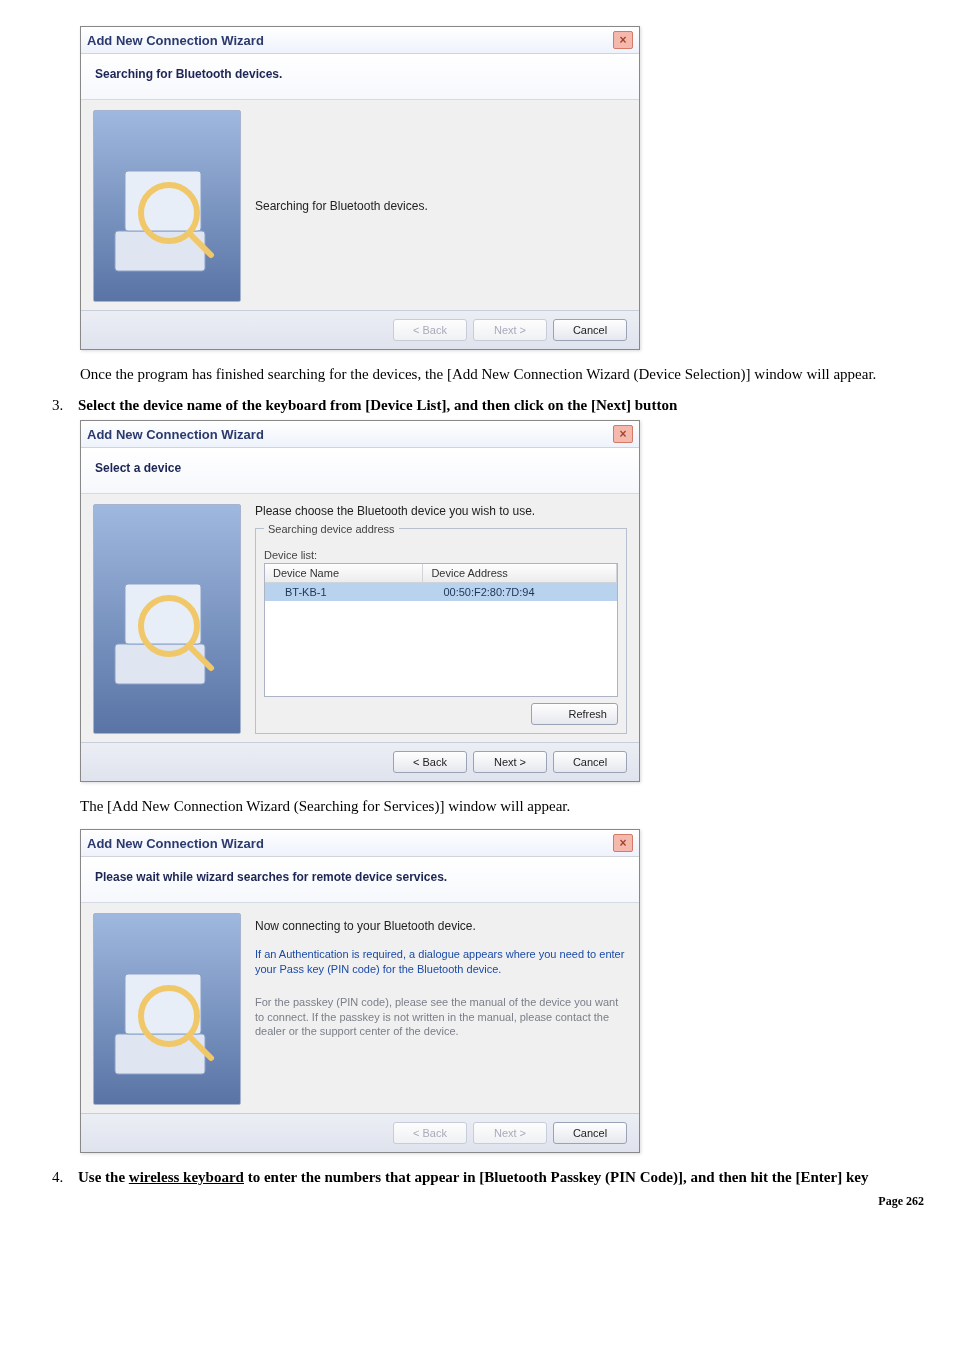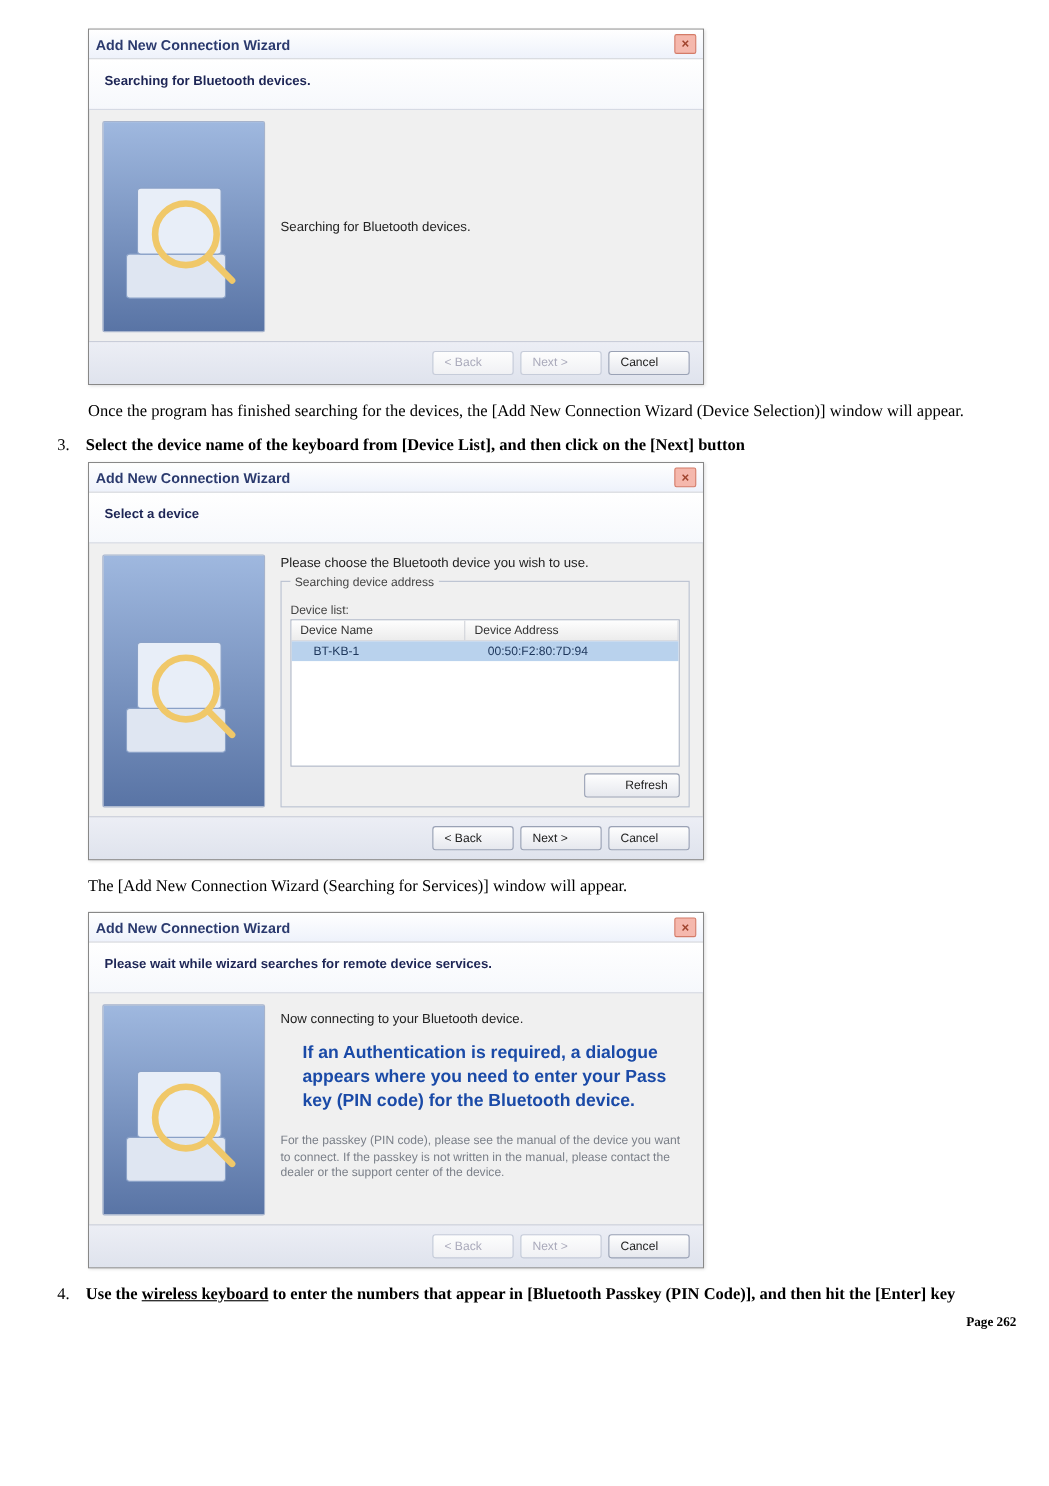--- a/index.html
+++ b/index.html
@@ -126,27 +126,27 @@
     font-family: Tahoma, Arial, sans-serif;
   }
   .btn {
     min-width: 74px;
     height: 22px;
     background: linear-gradient(#fefefe,#e6e8ee);
     border: 1px solid #9aa2b5;
     border-radius: 3px;
     font-size: 11px;
     color: #222;
-    text-align: left;
+    text-align: center;
     line-height: 20px;
     padding: 0 10px;
   }
   .btn.disabled { color: #aab; border-color: #c6ccd9; background: linear-gradient(#fdfdfd,#f0f1f4); }
   .btn.refresh { margin-top: 6px; float: right; padding-left: 36px; }
-  .info-blue { color: #1a4aa7; font-weight: bold; font-size: 16px; line-height: 1.35; margin-left: 20px; }
+  .info-blue { color: #1a4aa7; font-weight: normal; font-size: 11px; line-height: 1.35; }
   .small-gray { color: #7a7f88; font-size: 11px; line-height: 1.35; }
   .para { margin: 14px 0 14px 56px; width: 850px; }
   .step { display: flex; margin: 12px 0 6px 28px; }
   .step-num { width: 26px; flex: none; }
   .step-text { font-weight: bold; }
   u { text-decoration: underline; }
   .page-footer { text-align: right; font-weight: bold; font-size: 12px; margin-top: 8px; padding-right: 6px; }
 </style>
 </head>
 <body>

